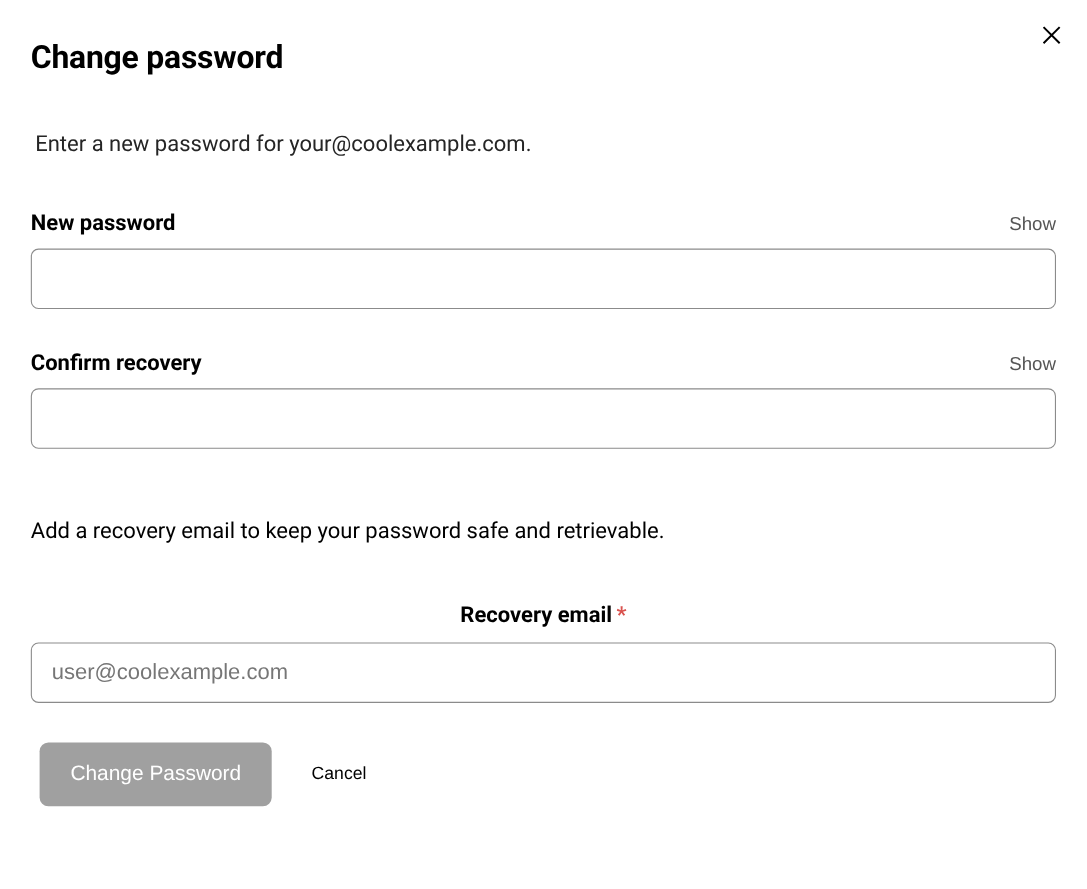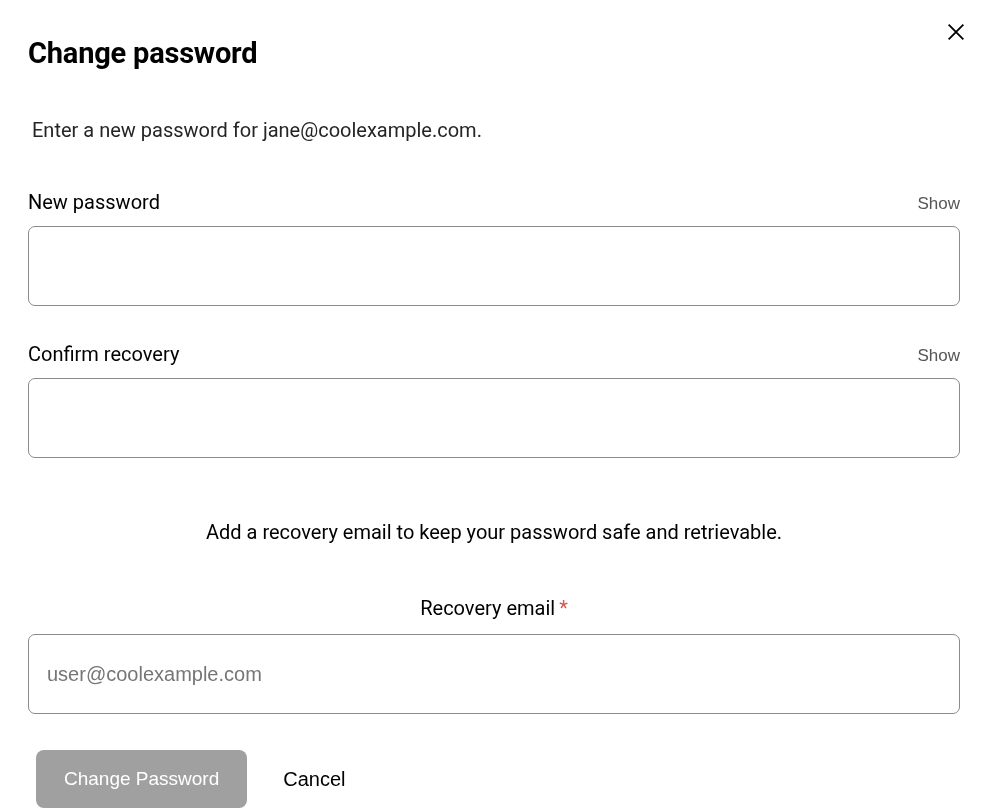--- a/index.html
+++ b/index.html
@@ -55,50 +55,49 @@
     }
     .label-row {
       display: flex;
       align-items: baseline;
       justify-content: space-between;
       margin-bottom: 12px;
     }
     .field-label {
       font-size: 20px;
       color: #000;
-      font-weight: 400;
+      font-weight: 700;
     }
     .show-link {
       font-size: 17px;
       color: #555;
       cursor: pointer;
       font-weight: 400;
       background: none;
       border: none;
       padding: 0;
     }
     .text-input {
       width: 100%;
-      height: 80px;
+      height: 55px;
       border: 1px solid #8b8b8b;
       border-radius: 7px;
       font-size: 20px;
       padding: 0 18px;
       outline: none;
       color: #000;
     }
     .text-input::placeholder {
       color: #767676;
     }
     .recovery-text {
       font-size: 20px;
       color: #000;
       margin-top: 62px;
       margin-bottom: 52px;
-      text-align: center;
     }
     .required-star {
       color: #d9534f;
       margin-left: 4px;
     }
     .recovery-group .label-row {
       margin-bottom: 14px;
       justify-content: center;
     }
     .button-row {
@@ -114,40 +113,40 @@
       border: none;
       border-radius: 8px;
       font-size: 19px;
       font-weight: 500;
       padding: 18px 28px;
       cursor: pointer;
     }
     .cancel-btn {
       background: transparent;
       border: none;
-      font-size: 20px;
+      font-size: 16px;
       color: #000;
       cursor: pointer;
       padding: 0;
     }
   </style>
 </head>
 <body>
 
 <button class="close-btn">
   <svg viewBox="0 0 24 24" fill="none">
     <path d="M4 4 L20 20 M20 4 L4 20"></path>
   </svg>
 </button>
 
 <div class="content">
 
   <h1 class="page-title">Change password</h1>
 
-  <p class="instruction">Enter a new password for jane@coolexample.com.</p>
+  <p class="instruction">Enter a new password for your@coolexample.com.</p>
 
   <div class="field-group">
     <div class="label-row">
       <label class="field-label">New password</label>
       <button class="show-link">Show</button>
     </div>
     <input type="password" class="text-input" value="" style="">
   </div>
 
   <div class="field-group">

